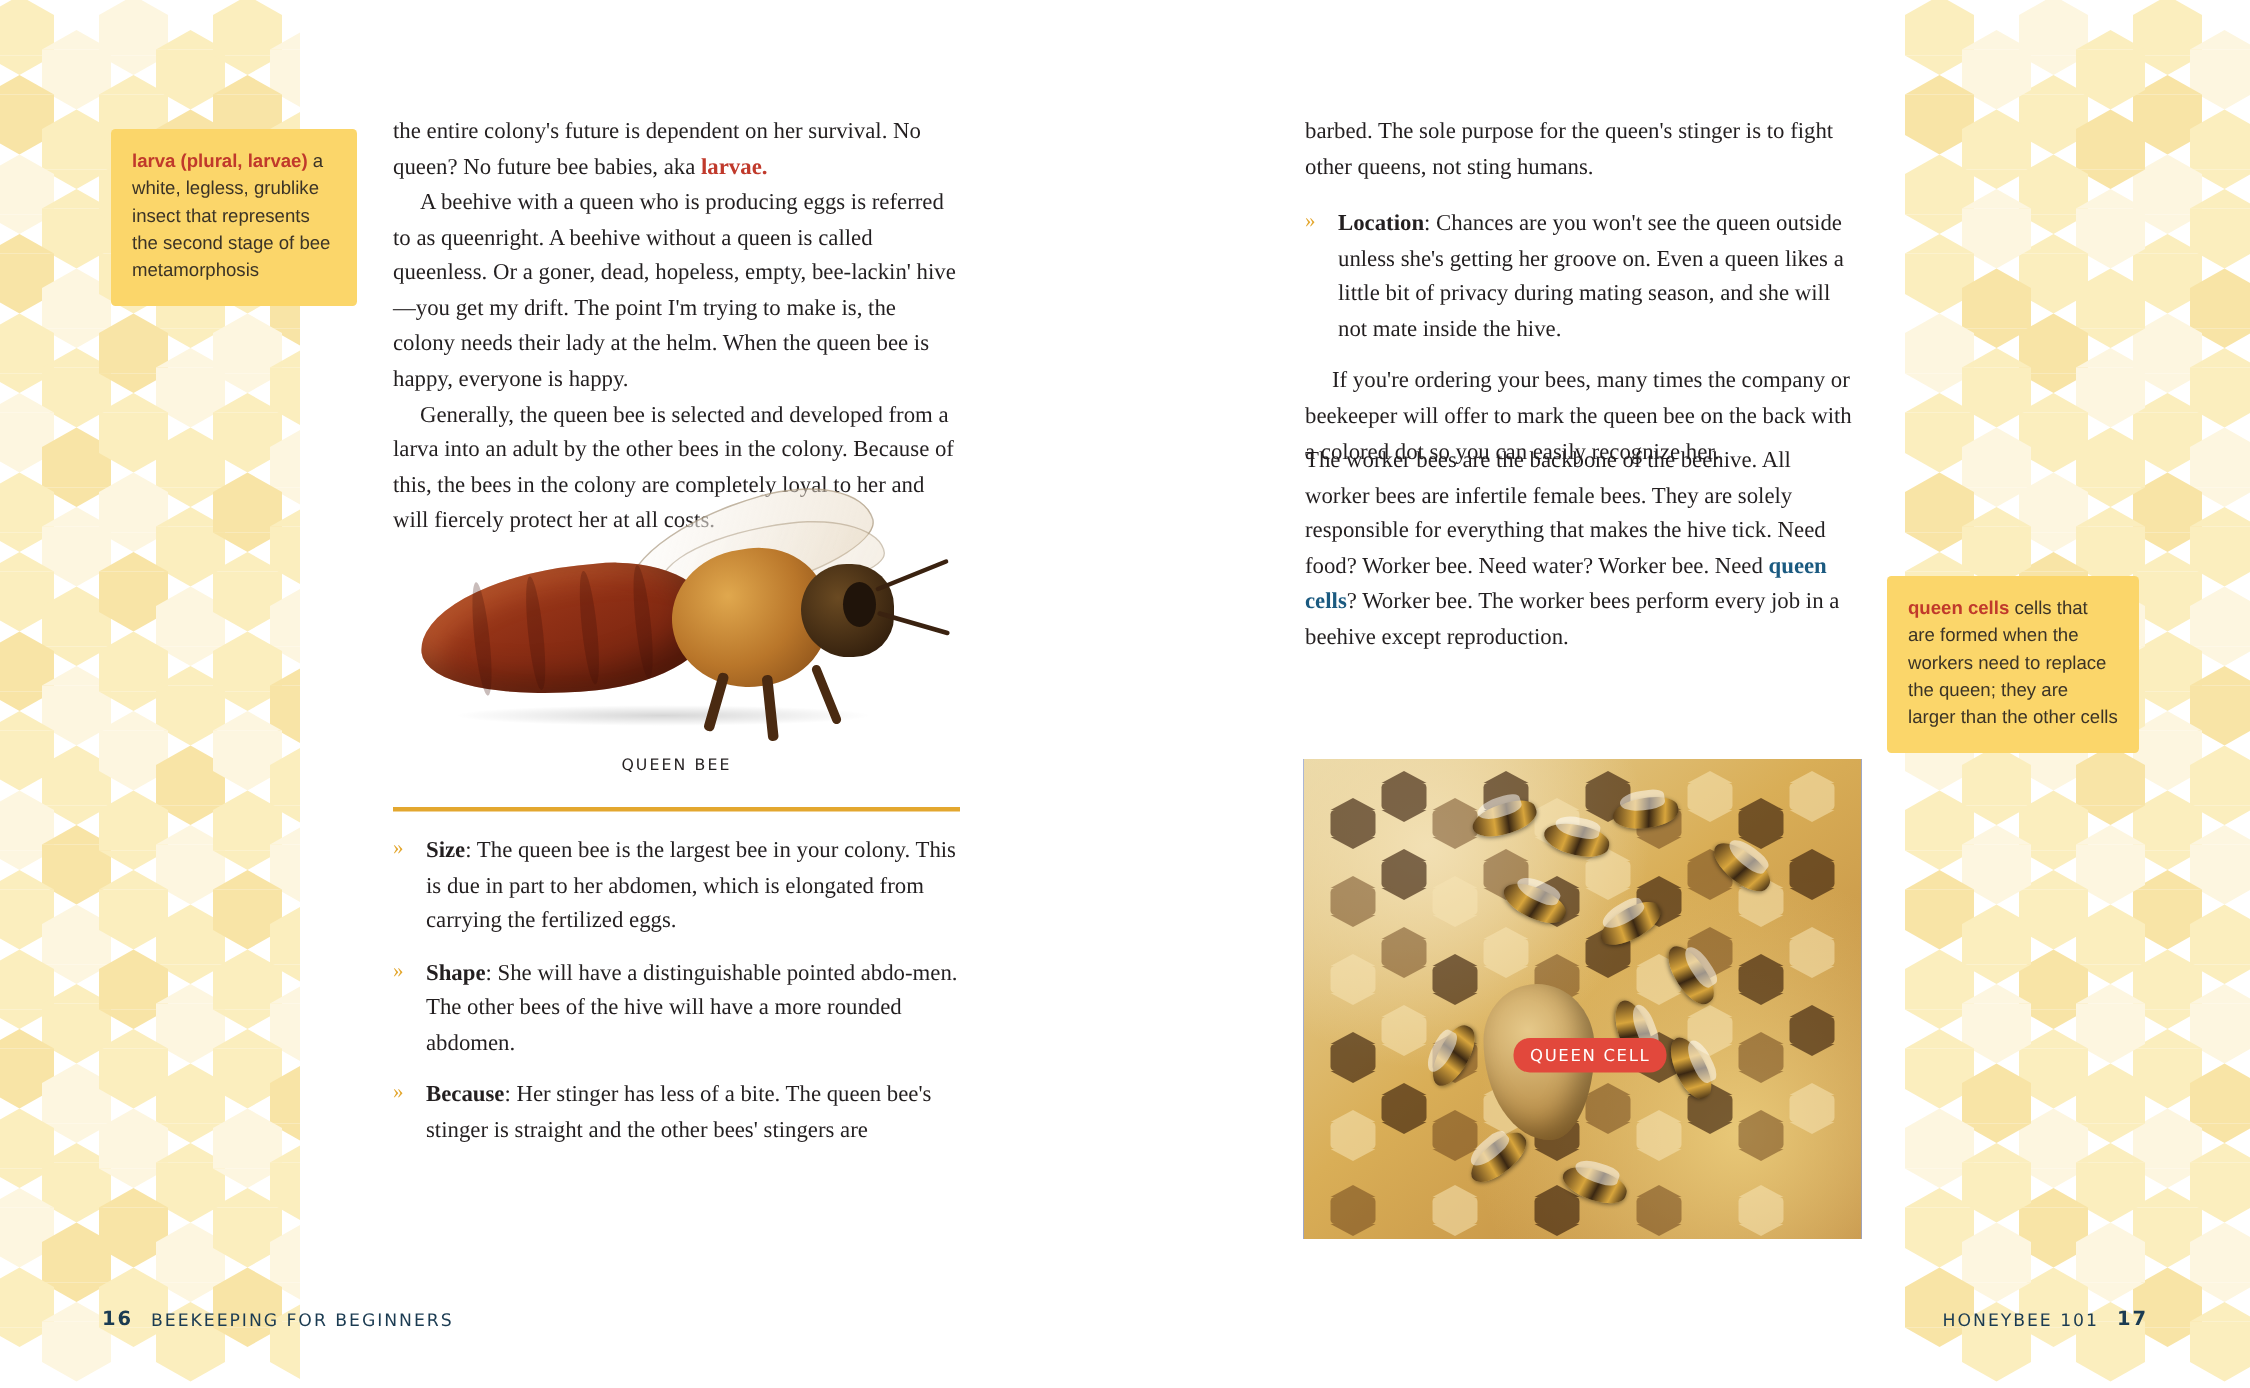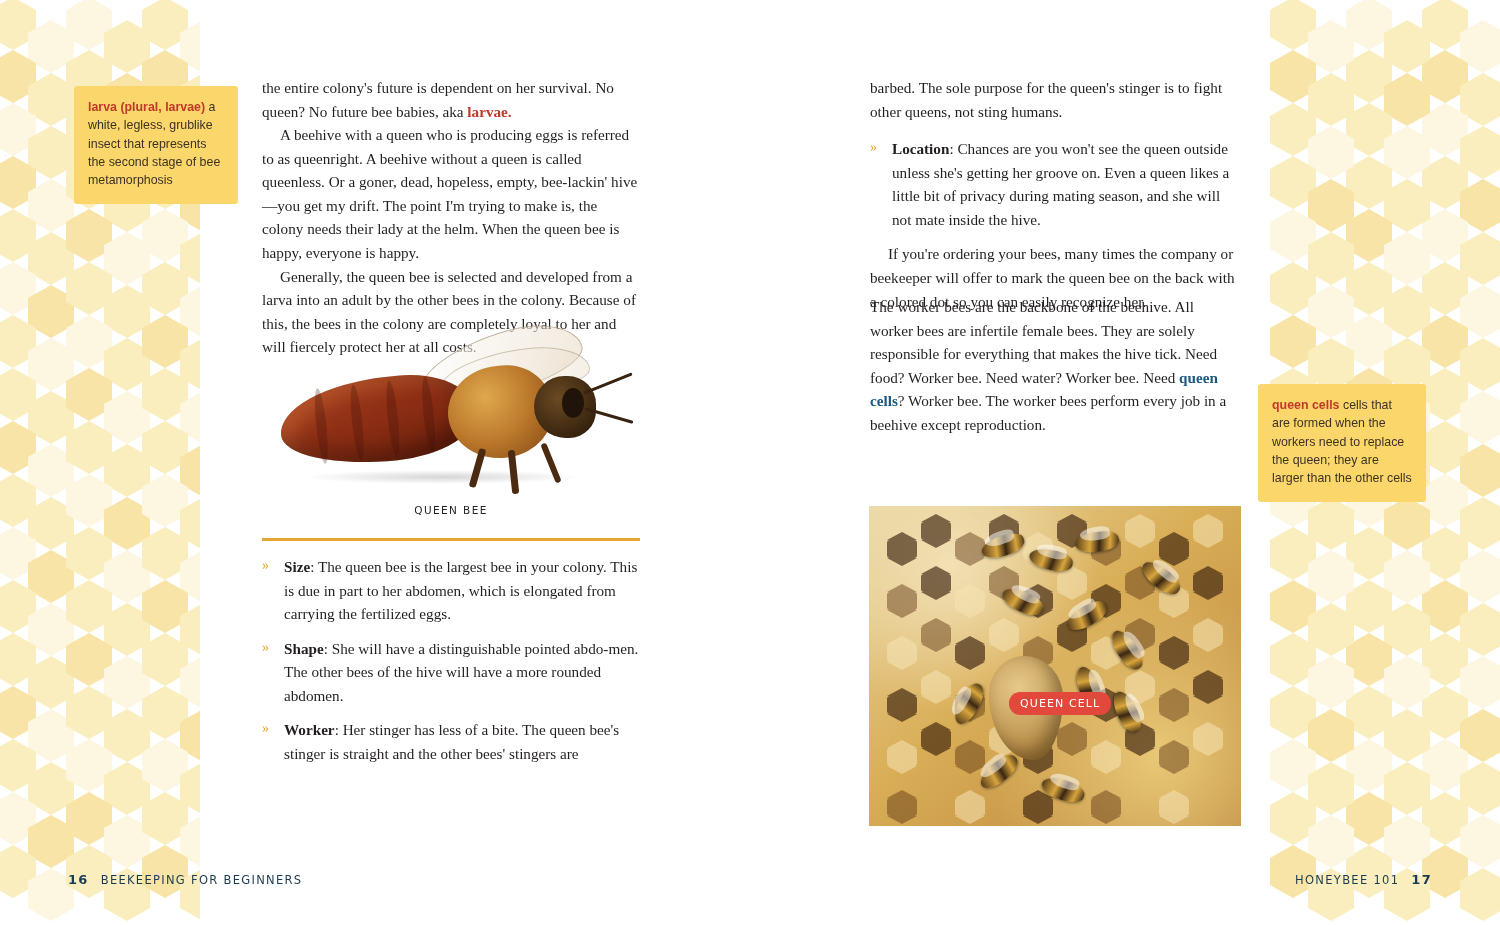--- a/index.html
+++ b/index.html
@@ -609,21 +609,21 @@
       <li>
         <span class="chev">»</span>
         <span class="lead">Size</span><span>: The queen bee is the largest bee in your colony. This is due in part to her abdomen, which is elongated from carrying the fertilized eggs.</span>
       </li>
       <li>
         <span class="chev">»</span>
         <span class="lead">Shape</span><span>: She will have a distinguishable pointed abdo-men. The other bees of the hive will have a more rounded abdomen.</span>
       </li>
       <li>
         <span class="chev">»</span>
-        <span class="lead">Worker</span><span>: Her stinger has less of a bite. The queen bee's stinger is straight and the other bees' stingers are</span>
+        <span class="lead">Because</span><span>: Her stinger has less of a bite. The queen bee's stinger is straight and the other bees' stingers are</span>
       </li>
     </ul>
   </div>
 </div>
 
 <div class="page page-right">
 
   <div class="col-right-start">
     <div class="body-text">barbed. The sole purpose for the queen's stinger is to fight other queens, not sting humans.</div>
 

